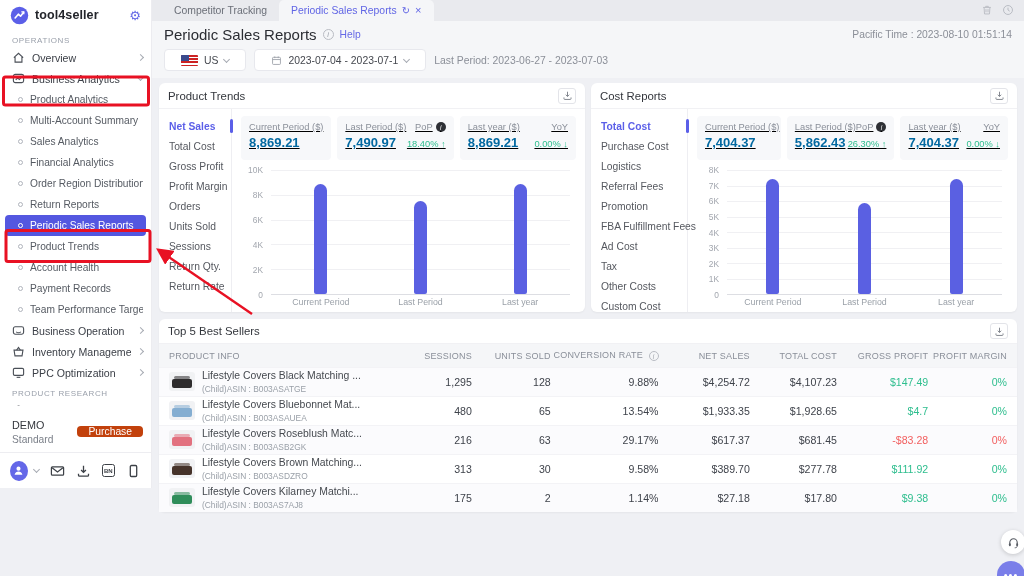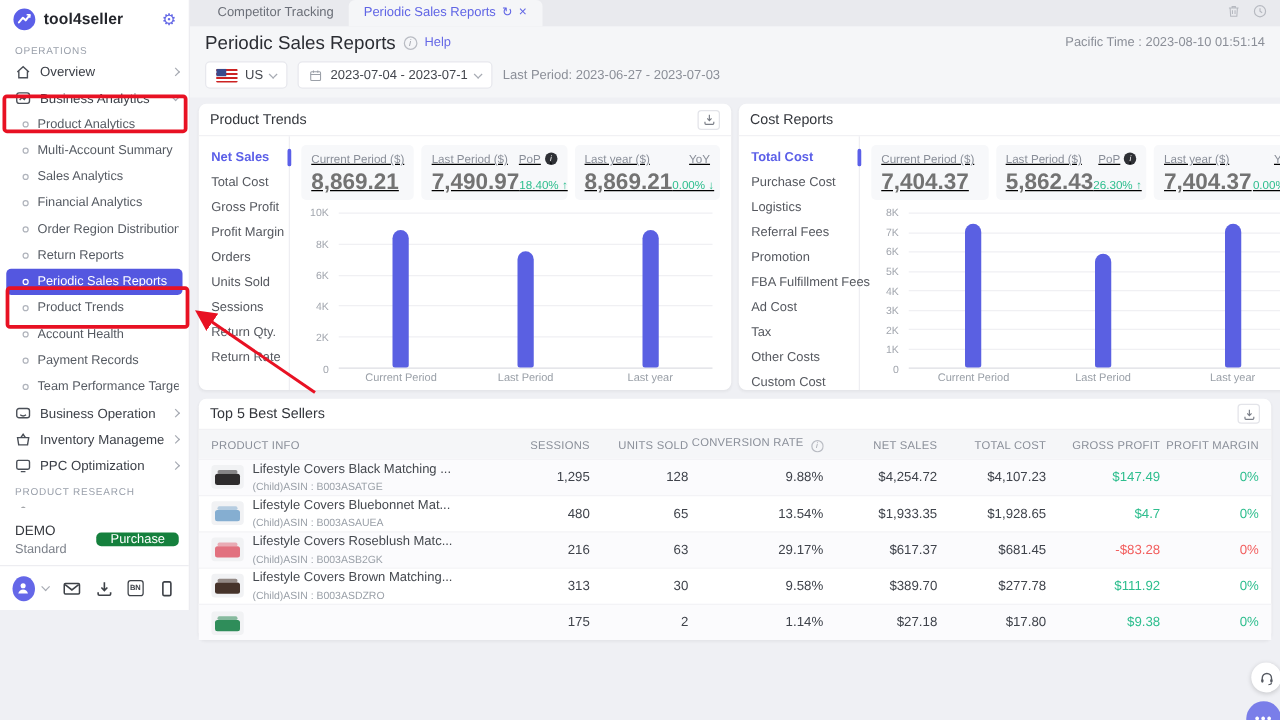--- a/index.html
+++ b/index.html
@@ -24,21 +24,21 @@
   .nav-item.active-sub .slabel { color:#fff;}
   .nav-item.active-sub .bullet { border-color:#fff;}
   .chev { display:inline-block; width:5px; height:5px; border-right:1.3px solid #a7abb3; border-bottom:1.3px solid #a7abb3; flex:0 0 auto;}
   .chev.r { transform:rotate(-45deg);}
   .chev.d { transform:rotate(45deg); margin-top:-2px;}
   .badge-new { background:#fd7a2f; color:#fff; font-size:7px; font-weight:700; border-radius:7px; padding:1.5px 6px; letter-spacing:.3px;}
   .plan { height:46px; padding:5px 8px 0 12px; display:flex; align-items:center; }
   .plan-lines { flex:1;}
   .plan-l1 { font-size:10.8px; color:#33363c;}
   .plan-l2 { font-size:10.2px; color:#7c818a; margin-top:3px;}
-  .purchase-btn { background:#15803d; color:#fff; font-size:10.3px; border:none; border-radius:4px; padding:0 11px; cursor:pointer;}
+  .purchase-btn { background:#c2410c; color:#fff; font-size:10.3px; border:none; border-radius:4px; padding:0 11px; cursor:pointer;}
   .foot { height:36px; border-top:1px solid #ededf1; display:flex; align-items:center; padding:0 10px; gap:11px; }
   .avatar { width:20px; height:20px; border-radius:50%; background:#6467e8; display:flex; align-items:center; justify-content:center;}
   .avatar svg{width:13px;height:13px;}
   .foot-ic { color:#3d4147; display:flex; cursor:pointer;}
   .foot-ic svg{ width:15px; height:14px;}
   .bn-box { width:15px; height:13px; border:1.2px solid #3d4147; border-radius:2.5px; font-size:6px; font-weight:700; color:#3d4147; display:flex; align-items:center; justify-content:center; cursor:pointer;}
 
   
   #main { position:absolute; left:152px; top:0; right:0; bottom:0; display:flex; flex-direction:column;}
   #tabbar { height:21px; background:#e9eaee; display:flex; align-items:stretch; position:relative;}
@@ -49,21 +49,21 @@
   .tabbar-right { position:absolute; right:10px; top:0; height:21px; display:flex; align-items:center; gap:9px; color:#b6b9c0;}
   .tabbar-right svg{ width:12px; height:12px; cursor:pointer;}
 
   #pagehead { background:#f5f6f8; padding:5px 12px 7px;}
   .title-row { display:flex; align-items:center; gap:6px;}
   .page-title { font-size:15px; font-weight:500; color:#2b2d33;}
   .info-o { width:11px; height:11px; border:1px solid #b9bcc3; border-radius:50%; color:#9ea2aa; font-size:7.5px; display:inline-flex; align-items:center; justify-content:center; font-style:italic; cursor:pointer;}
   .help-link { font-size:10.3px; color:#6669e6; cursor:pointer;}
   .tz { margin-left:auto; font-size:10.3px; color:#8b8f98;}
   .filter-row { display:flex; align-items:center; gap:8px; margin-top:6px;}
-  .sel-box { background:#fff; border:1px solid #e7e8ed; border-radius:4px; height:22px; display:flex; align-items:center; gap:6px; padding:0 8px; cursor:pointer;}
+  .sel-box { background:#fff; border:1px solid #e7e8ed; border-radius:4px; height:22px; display:flex; align-items:center; gap:6px; padding:0 16px; cursor:pointer;}
   .flag { width:17px; height:11px; position:relative; background:repeating-linear-gradient(#c22 0 1.6px,#fff 1.6px 3.2px); border-radius:1px; overflow:hidden;}
   .flag::after { content:""; position:absolute; left:0; top:0; width:8px; height:6px; background:#3a4a8c;}
   .sel-txt { font-size:10.4px; color:#44474e;}
   .date-ic { color:#9ba0a8; display:flex;}
   .date-ic svg{width:11px;height:11px;}
   .last-period { font-size:10.4px; color:#8b8f98;}
 
   #content { flex:1; padding:5px 7px; display:flex; flex-direction:column; gap:7px;}
   .cards-row { display:flex; gap:6px; height:229px;}
   .card { background:#fff; border-radius:6px; box-shadow:0 1px 2px rgba(30,32,40,.05);}
@@ -79,21 +79,21 @@
   #cr-menu { width:97px;}
   .m-item { height:20px; display:flex; align-items:center; padding-left:10px; font-size:10.3px; color:#55585f; cursor:pointer; position:relative; white-space:nowrap;}
   .m-item.active { color:#5b5fe8; font-weight:700;}
   .m-item.active::after { content:""; position:absolute; right:-1.5px; top:3px; width:3px; height:14px; background:#5b5fe8; border-radius:2px;}
   .card-main { flex:1; padding:7px 9px 3px; display:flex; flex-direction:column; min-width:0;text-decoration:underline;}
   .tiles { display:flex; gap:6px; height:44px;}
   .tile { background:#f7f8fa; border-radius:4px; padding:6px 8px 0; flex:1; min-width:0;}
   .tile.w2 { flex:1.35;}
   .t-r1 { display:flex; align-items:center; font-size:9.3px; color:#8a8f99; white-space:nowrap;}
   .t-r2 { display:flex; align-items:baseline; margin-top:3px; white-space:nowrap;}
-  .t-val { font-size:18px; font-weight:700; color:#737373; flex:1;}
+  .t-val { font-size:13px; font-weight:700; color:#0369a1; flex:1;}
   .t-sub { margin-left:auto; display:flex; align-items:center; gap:3px;}
   .info-dark { width:10px; height:10px; background:#2e3035; color:#fff; border-radius:50%; font-size:6.5px; font-style:italic; display:inline-flex; align-items:center; justify-content:center; cursor:pointer;}
   .t-delta { font-size:9.3px; font-weight:500;}
   .chart { flex:1; position:relative; margin:10px 2px 14px 0;}
   .yaxis { position:absolute; left:0; top:0; bottom:0; width:26px;}
   .ylab { position:absolute; right:4px; transform:translateY(-50%); font-size:8.4px; color:#a2a6ae;}
   .plot { position:absolute; left:30px; right:4px; top:0; bottom:0; border-bottom:1px solid #dddee3;}
   .gline { position:absolute; left:0; right:0; height:1px; background:#f0f0f3;}
   .slots { position:absolute; inset:0; display:flex;}
   .slot { flex:1; position:relative; display:flex; align-items:flex-end; justify-content:center;}
@@ -623,20 +623,24 @@
               <div class="col c2">30</div>
               <div class="col c3">9.58%</div>
               <div class="col c4">$389.70</div>
               <div class="col c5">$277.78</div>
               <div class="col c6" style="color: rgb(46, 190, 142);">$111.92</div>
               <div class="col c7" style="color: rgb(46, 190, 142);">0%</div>
             </div>
             <div class="tbl-row">
               <div class="col c0">
                 <span class="thumb" style="--tc: #2f8d5a;"></span>
+                <div>
+                  <div class="p-name">Lifestyle Covers Kilarney Matchi...</div>
+                  <div class="p-asin">(Child)ASIN : B003AS7AJ8</div>
+                </div>
               </div>
               <div class="col c1">175</div>
               <div class="col c2">2</div>
               <div class="col c3">1.14%</div>
               <div class="col c4">$27.18</div>
               <div class="col c5">$17.80</div>
               <div class="col c6" style="color: rgb(46, 190, 142);">$9.38</div>
               <div class="col c7" style="color: rgb(46, 190, 142);">0%</div>
             </div>
           </div>

